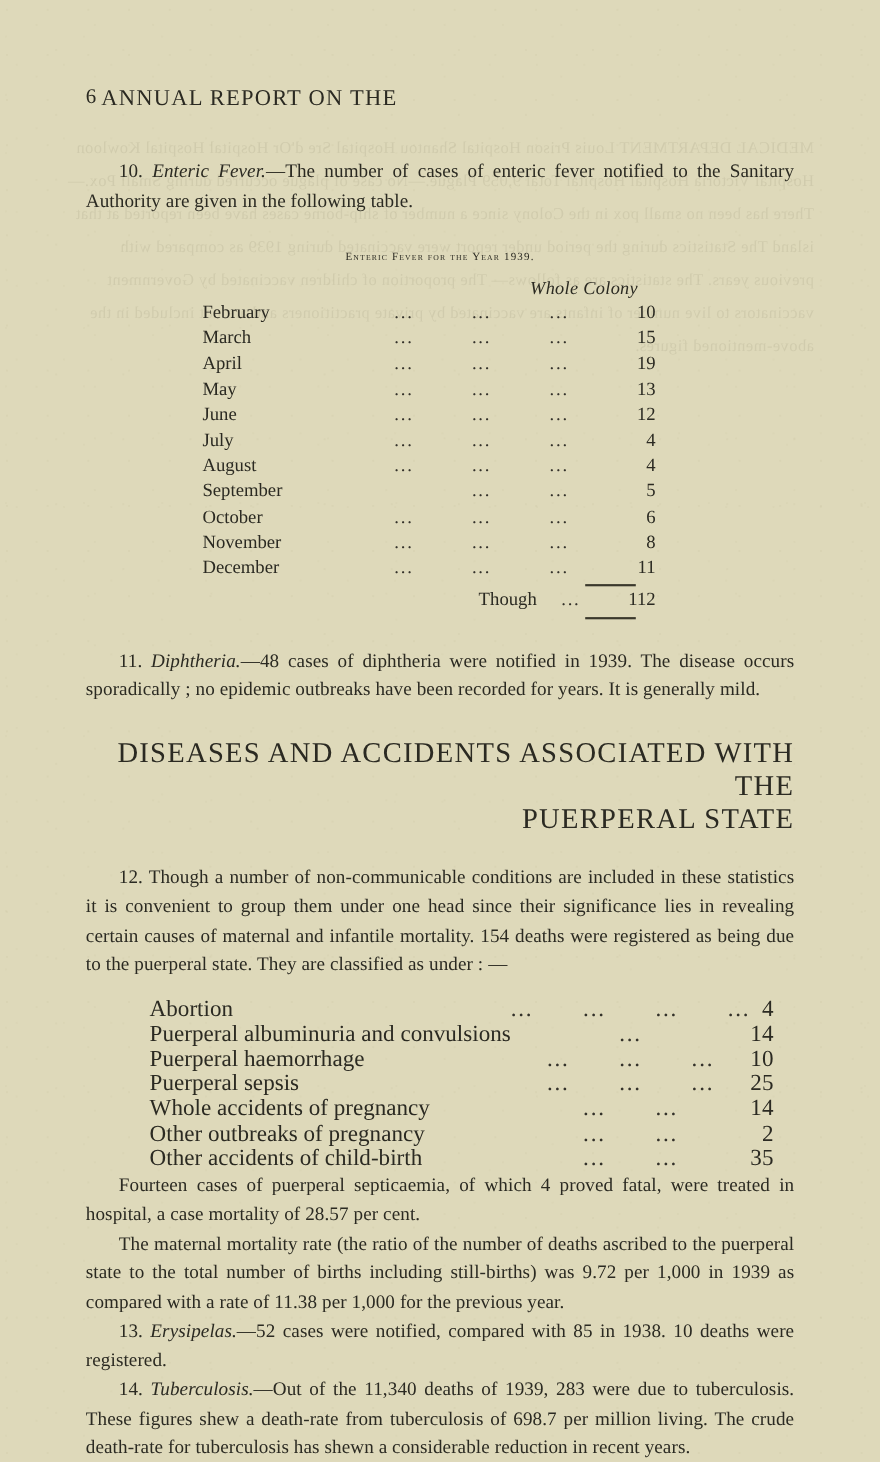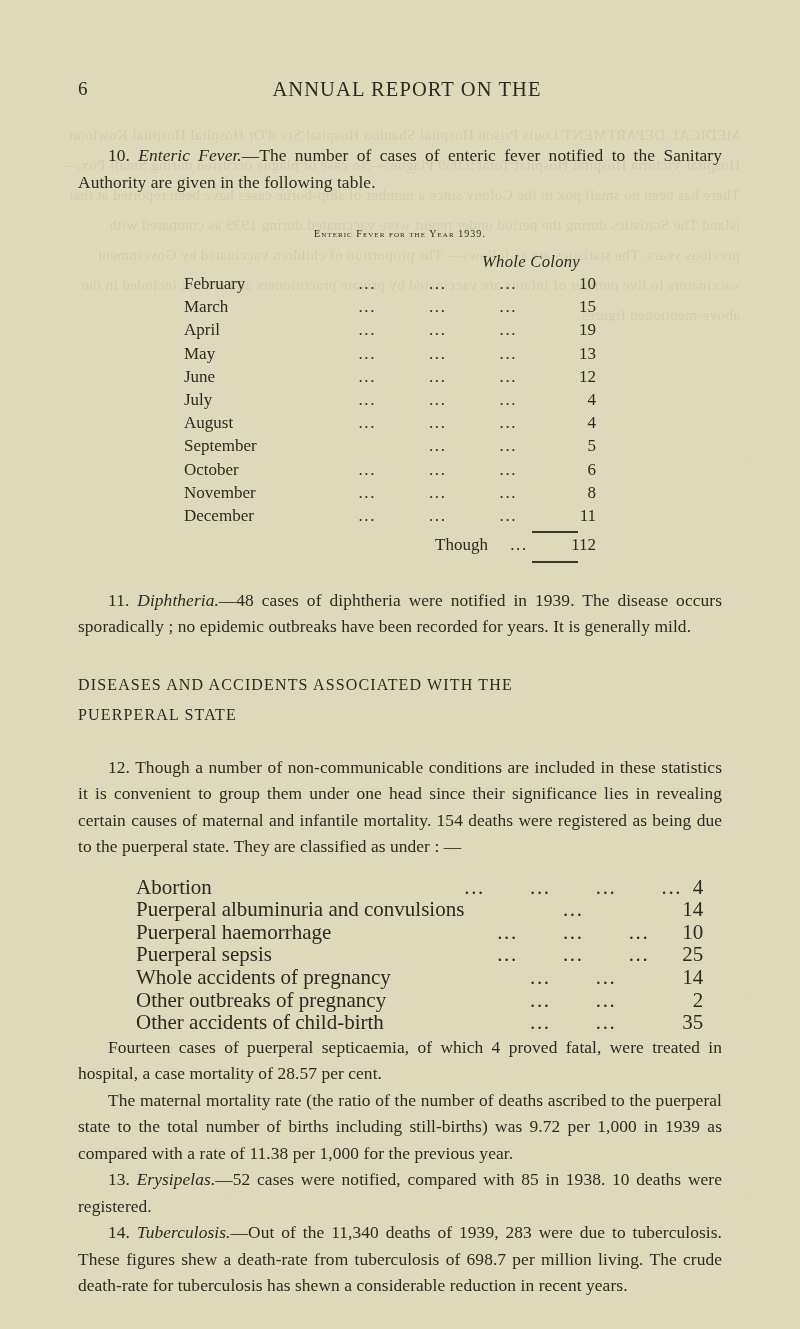--- a/index.html
+++ b/index.html
@@ -70,21 +70,20 @@
     padding-top: 78px;
   }
   .folio {
     position: absolute;
     left: 0;
     top: 78px;
     font-size: 19px;
     letter-spacing: .5px;
   }
   .runhead-title {
-    text-align: center;
     font-size: 20.5px;
     letter-spacing: 1.1px;
     padding-left: 14px;
   }
 
   
   p.body {
     margin: 0;
     font-size: 17.4px;
     line-height: 26.5px;
@@ -148,22 +147,22 @@
     margin-left: auto;
     width: 46px;
     height: 1.6px;
     background: #3a382c;
   }
   .rule-top { margin-top: 4px; }
   .rule-bot { margin-top: 5px; }
 
   
   .disp-head {
-    text-align: left;
-    font-size: 16px;
+    text-align: right;
+    font-size: 26px;
     letter-spacing: 1.15px;
     line-height: 30px;
   }
   .disp-head-1 { margin-top: 30px; }
 
   
   .pc-wrap { margin-top: 16px; padding-left: 58px; }
   table.pc {
     border-collapse: collapse;
     font-size: 21px;

